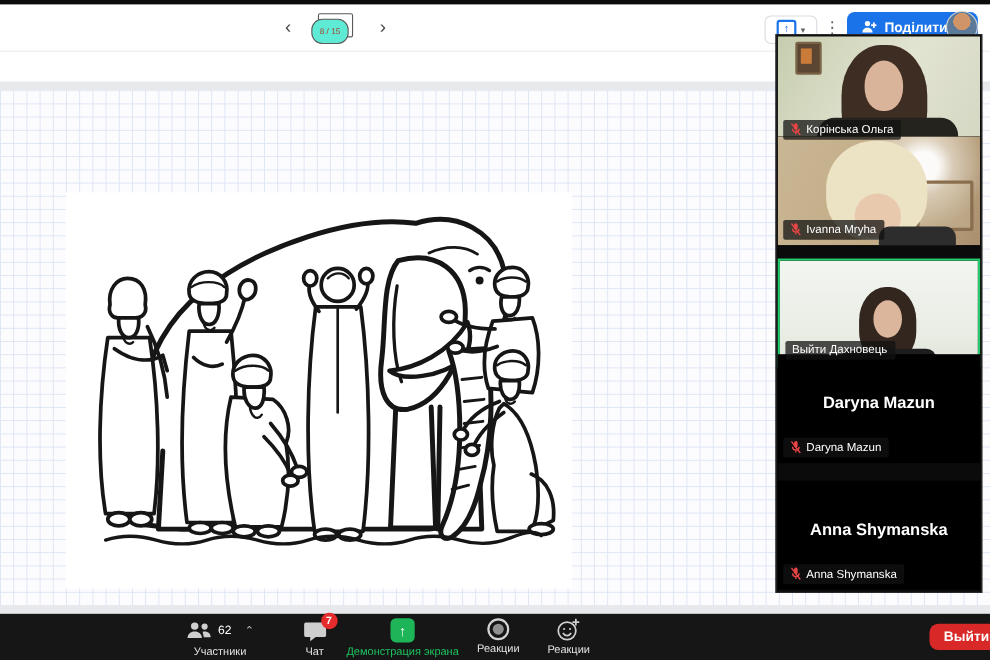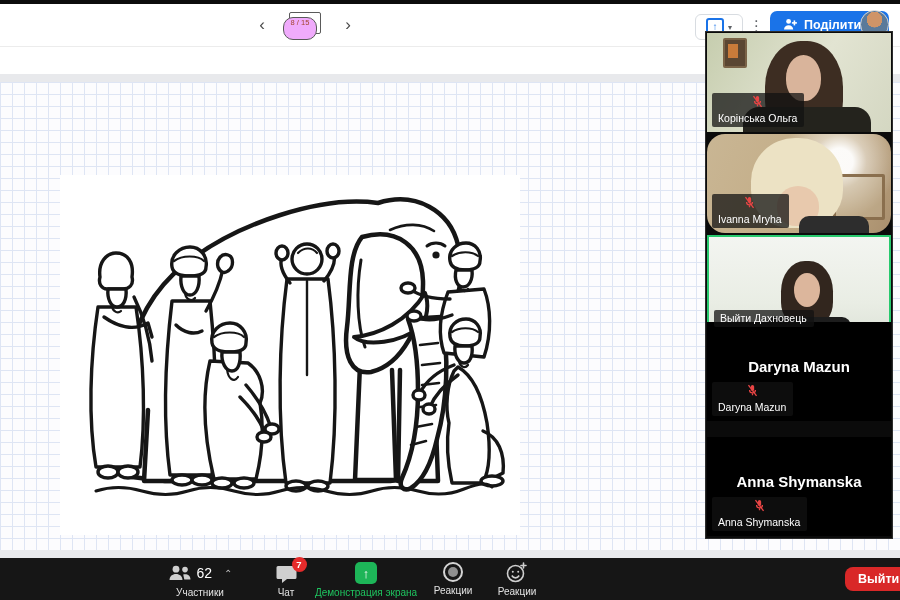--- a/index.html
+++ b/index.html
@@ -5,21 +5,21 @@
   html,body{margin:0;padding:0;}
   body{width:900px;height:600px;overflow:hidden;font-family:"Liberation Sans","DejaVu Sans",sans-serif;}
   .screen{position:relative;width:900px;height:600px;background:#ffffff;}
 
   
   .top-edge{position:absolute;left:0;top:0;width:900px;height:4px;background:#0c0c0c;z-index:30;}
   .appbar{position:absolute;left:0;top:4px;width:900px;height:42px;background:#ffffff;border-bottom:1px solid #ececec;z-index:20;}
   .nav-chevron{position:absolute;top:9px;font-size:17px;color:#4a4a4a;cursor:pointer;line-height:24px;width:20px;text-align:center;}
   .pages-icon{position:absolute;left:282px;top:8px;width:40px;height:28px;}
   .pages-back{position:absolute;left:7px;top:0;width:30px;height:20px;border:1.5px solid #5a5a5a;border-radius:2px;background:#fff;}
-  .pages-front{position:absolute;left:1px;top:5px;width:32px;height:21px;border:1.5px solid #5a5a5a;border-radius:10px;background:#f0abfc;display:flex;justify-content:center;}
+  .pages-front{position:absolute;left:1px;top:5px;width:32px;height:21px;border:1.5px solid #5a5a5a;border-radius:10px;background:#5eead4;display:flex;align-items:center;justify-content:center;}
   .pages-front span{font-size:7.5px;color:#a3452f;letter-spacing:0;}
   .present-button{position:absolute;left:695px;top:10px;width:46px;height:24px;border:1px solid #d8dce1;border-radius:6px;background:#fff;display:flex;align-items:center;justify-content:center;gap:4px;cursor:pointer;}
   .present-box{width:14px;height:14px;border:2px solid #1a73e8;border-radius:3px;display:flex;align-items:center;justify-content:center;font-size:10px;font-weight:bold;color:#1a73e8;line-height:1;}
   .present-caret{font-size:8px;color:#5f6368;}
   .kebab{position:absolute;left:749px;top:13px;font-size:15px;color:#5f6368;cursor:pointer;line-height:18px;}
   .share-button{position:absolute;left:770px;top:7px;height:27px;padding:0 13px;background:#1a73e8;border:none;border-radius:7px;color:#fff;font-size:12.5px;font-weight:600;display:flex;align-items:center;gap:7px;cursor:pointer;}
   .avatar{position:absolute;left:860px;top:6px;width:27px;height:27px;border-radius:50%;background:radial-gradient(circle at 50% 32%,#cf9468 0 34%,#5b7a9a 35% 72%,#2c4a66 100%);border:1px solid #d6d6d6;cursor:pointer;}
 
   
   .white-strip{position:absolute;left:0;top:47px;width:900px;height:27px;background:#ffffff;z-index:1;}
@@ -28,21 +28,21 @@
     background-color:#fcfcfe;
     background-image:linear-gradient(#dee5f4 1px,transparent 1px),linear-gradient(90deg,#dee5f4 1px,transparent 1px);
     background-size:12px 12px;}
   .gray-strip-bottom{position:absolute;left:0;top:550px;width:900px;height:8px;background:#e8e9ec;z-index:1;}
   .illustration-panel{position:absolute;left:60px;top:175px;width:460px;height:360px;background:#ffffff;z-index:2;}
 
   
   .video-panel{position:absolute;left:705px;top:31px;width:188px;height:508px;background:#0b0b0b;border:1px solid #2c2c2c;box-sizing:border-box;z-index:25;}
   .vtile{position:absolute;left:1px;width:184px;height:99px;overflow:hidden;box-sizing:border-box;background:#000;cursor:pointer;}
   .vtile.active{border:2px solid #27c96d;}
-  .name-badge{position:absolute;left:5px;bottom:5px;display:flex;align-items:center;gap:4px;background:rgba(18,18,18,.74);padding:2px 7px 3px 6px;border-radius:2px;color:#fff;font-size:10.5px;white-space:nowrap;z-index:3;flex-direction:column;}
+  .name-badge{position:absolute;left:5px;bottom:5px;display:flex;align-items:center;gap:4px;background:rgba(18,18,18,.74);padding:2px 7px 3px 6px;border-radius:2px;color:#fff;font-size:10.5px;white-space:nowrap;z-index:3;}
   .center-name{position:absolute;left:0;top:36%;width:100%;text-align:center;color:#fff;font-size:15px;font-weight:700;z-index:2;}
   .pframe{position:absolute;border-radius:2px;}
   .hair,.face,.shoulders{position:absolute;}
 
   
   .t1-bg{position:absolute;inset:0;background:linear-gradient(120deg,#c6cdae 0%,#e2e4d2 55%,#d4d7c2 100%);}
   .t1-frame{left:16px;top:5px;width:20px;height:26px;background:#5a4632;border:2px solid #7a6347;}
   .t1-frame-in{position:absolute;left:3px;top:4px;width:10px;height:14px;background:#c97b3a;}
   .t1-hair{left:58px;top:8px;width:78px;height:100px;background:#3d2d22;border-radius:46% 46% 40% 40%;}
   .t1-face{left:79px;top:22px;width:35px;height:46px;background:#d9b49b;border-radius:50% 50% 46% 46%;}
@@ -62,21 +62,21 @@
   .t3-hair{left:72px;top:24px;width:52px;height:66px;background:#32261e;border-radius:46% 46% 38% 38%;}
   .t3-face{left:85px;top:36px;width:26px;height:34px;background:#dcb69c;border-radius:50%;}
   .t3-shoulders{left:56px;top:80px;width:86px;height:18px;background:#1d1d1d;border-radius:9px 9px 0 0;}
 
   
   .meet-toolbar{position:absolute;left:0;top:558px;width:900px;height:42px;background:#161616;z-index:28;}
   .tb-item{position:absolute;top:4px;display:flex;flex-direction:column;align-items:center;gap:3px;cursor:pointer;}
   .tb-label{font-size:10px;color:#e2e2e2;white-space:nowrap;}
   .tb-label.green{color:#1ec45f;}
   .icon-row{display:flex;align-items:center;gap:5px;height:22px;}
-  .count{color:#fff;font-size:14px;}
+  .count{color:#fff;font-size:11px;}
   .chev-up{color:#bdbdbd;font-size:10px;margin-left:7px;}
   .chat-wrap{position:relative;height:22px;display:flex;align-items:flex-end;}
   .badge{position:absolute;top:-5px;right:-10px;min-width:15px;height:15px;border-radius:8px;background:#e52b2b;color:#fff;font-size:9.5px;font-weight:700;display:flex;align-items:center;justify-content:center;padding:0 3px;box-sizing:border-box;}
   .ss-icon{width:22px;height:22px;border-radius:5px;background:#1db558;display:flex;align-items:center;justify-content:center;color:#fff;font-size:13px;font-weight:700;}
   .rec-icon{width:20px;height:20px;border-radius:50%;border:2px solid #d4d4d4;display:flex;align-items:center;justify-content:center;box-sizing:border-box;}
   .rec-dot{width:10px;height:10px;border-radius:50%;background:#8f8f8f;}
   .leave-btn{position:absolute;left:845px;top:9px;padding:5px 13px;background:#d92828;border:none;border-radius:8px;color:#fff;font-size:12.5px;font-weight:700;cursor:pointer;}
 </style>
 </head>
 <body>
@@ -236,21 +236,21 @@
               <rect x="4.2" y="1" width="3.6" height="6.5" rx="1.8" fill="#e84545" stroke="none"></rect>
               <path d="M2.8 6.5a3.2 3.2 0 0 0 6.4 0"></path>
               <path d="M6 10v2.2"></path>
               <path d="M1.6 1.2 10.4 12.8"></path>
             </g>
           </svg>
         <span>Корінська Ольга</span>
       </div>
     </div>
 
-    <div class="vtile" style="top:102px;border-radius:18px;">
+    <div class="vtile" style="top:92px;">
       <div class="t2-bg" style="background:radial-gradient(circle at 72% 28%,rgba(255,255,255,.95) 0 9%,rgba(255,255,255,.45) 18%,rgba(255,255,255,0) 38%),linear-gradient(115deg,#c9b694 0%,#c2ab85 60%,#a98f6e 100%);"></div>
       <div class="pframe t2-win"></div>
       <div class="hair t2-hair"></div>
       <div class="face t2-face"></div>
       <div class="shoulders t2-shoulders"></div>
       <div class="name-badge">
         <svg width="11" height="13" viewBox="0 0 12 14">
             <g fill="none" stroke="#e84545" stroke-width="1.4">
               <rect x="4.2" y="1" width="3.6" height="6.5" rx="1.8" fill="#e84545" stroke="none"></rect>
               <path d="M2.8 6.5a3.2 3.2 0 0 0 6.4 0"></path>

